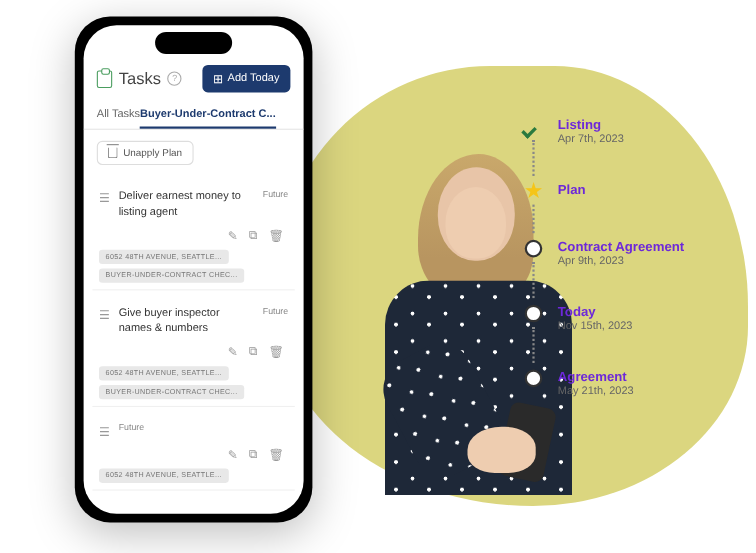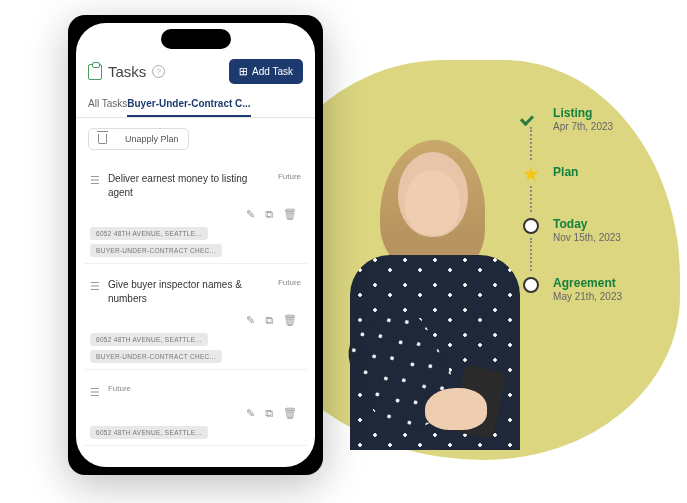--- a/index.html
+++ b/index.html
@@ -6,36 +6,36 @@
 body{width:687px;height:503px;background:#fff;position:relative;overflow:hidden}
 .blob{position:absolute;width:430px;height:400px;left:250px;top:60px;background:#dbd67f;border-radius:50% 45% 50% 60% / 55% 60% 45% 50%;z-index:0}
 .person{position:absolute;left:310px;top:140px;width:230px;height:310px;z-index:1}
 .person-head{position:absolute;left:88px;top:12px;width:70px;height:85px;background:#e8c5a8;border-radius:50% 50% 48% 48%}
 .person-hair{position:absolute;left:70px;top:0;width:105px;height:135px;background:linear-gradient(180deg,#c9a86b 0%,#b89560 70%);border-radius:55% 50% 40% 45% / 60% 55% 35% 40%}
 .person-face{position:absolute;left:95px;top:30px;width:55px;height:65px;background:#eecdb0;border-radius:50% 50% 45% 45%}
 .person-body{position:absolute;left:40px;top:115px;width:170px;height:195px;background:#1e2838;border-radius:40px 40px 0 0;background-image:radial-gradient(circle at 10px 15px,#fff 1.5px,transparent 2px),radial-gradient(circle at 25px 5px,#fff 1.5px,transparent 2px);background-size:30px 25px}
 .person-arm{position:absolute;left:50px;top:175px;width:85px;height:115px;background:#1e2838;border-radius:30px;transform:rotate(-28deg);background-image:radial-gradient(circle at 10px 15px,#fff 1.5px,transparent 2px),radial-gradient(circle at 25px 5px,#fff 1.5px,transparent 2px);background-size:30px 25px}
 .person-hand{position:absolute;left:115px;top:248px;width:62px;height:42px;background:#eecdb0;border-radius:50% 45% 40% 40%}
 .person-phone{position:absolute;left:148px;top:228px;width:42px;height:68px;background:#2a2a2a;border-radius:8px;transform:rotate(12deg)}
-.phone{position:absolute;left:68px;top:15px;width:255px;height:460px;background:#000;border-radius:17px;padding:8px;z-index:3;box-shadow:0 10px 40px rgba(0,0,0,.25)}
+.phone{position:absolute;left:68px;top:15px;width:216px;height:460px;background:#000;border-radius:32px;padding:8px;z-index:3;box-shadow:0 10px 40px rgba(0,0,0,.25)}
 .phone-screen{width:100%;height:100%;background:#fff;border-radius:30px;overflow:hidden;position:relative}
 .notch{position:absolute;top:6px;left:50%;transform:translateX(-50%);width:70px;height:20px;background:#000;border-radius:12px;z-index:5}
 .app{padding-top:32px;height:100%;overflow:hidden}
 .header{display:flex;align-items:center;justify-content:space-between;padding:4px 12px 8px}
 .header-left{display:flex;align-items:center;gap:6px}
 .tasks-icon{width:14px;height:16px;border:1.5px solid #4a9d5f;border-radius:2px;position:relative}
 .tasks-icon::before{content:'';position:absolute;top:-3px;left:3px;width:6px;height:4px;background:#fff;border:1.5px solid #4a9d5f;border-radius:2px}
 .title{font-size:15px;font-weight:500;color:#444}
 .info-icon{width:13px;height:13px;border:1px solid #aaa;border-radius:50%;display:flex;align-items:center;justify-content:center;font-size:8px;color:#aaa}
 .add-btn{background:#1d3a6e;color:#fff;border:none;border-radius:5px;padding:6px 10px;font-size:10px;display:flex;align-items:center;gap:4px;cursor:pointer}
 .plus-icon{font-size:11px}
 .tabs{display:flex;padding:0 12px;border-bottom:1px solid #e5e5e5;}
 .tab{font-size:10px;padding:6px 0;color:#666;border-bottom:2px solid transparent;cursor:pointer}
 .tab.active{color:#1d3a6e;border-bottom-color:#1d3a6e;font-weight:700}
-.unapply{margin:10px 12px 8px;border:1px solid #ddd;background:#fff;border-radius:5px;padding:5px 9px;font-size:9px;color:#555;display:inline-flex;align-items:center;gap:18px;cursor:pointer}
+.unapply{margin:10px 12px 8px;border:1px solid #ddd;background:#fff;border-radius:5px;padding:5px 9px;font-size:9px;color:#555;display:inline-flex;align-items:center;gap:5px;cursor:pointer}
 .trash-icon{width:9px;height:10px;border:1px solid #888;border-top:none;border-radius:0 0 2px 2px;position:relative}
 .trash-icon::before{content:'';position:absolute;top:-3px;left:-2px;width:11px;height:1px;background:#888}
 .task-card{margin:6px 8px;padding:8px 6px 6px;border-bottom:1px solid #f0f0f0}
 .task-row{display:flex;align-items:flex-start;gap:8px}
 .task-list-icon{color:#999;font-size:11px;margin-top:2px;flex-shrink:0}
 .task-title{font-size:10px;color:#333;line-height:1.4;flex:1}
 .task-status{font-size:8px;color:#888}
 .task-actions{display:flex;justify-content:flex-end;gap:10px;margin-top:8px;padding-right:4px}
 .action-icon{color:#999;font-size:11px;cursor:pointer}
 .task-tags{display:flex;flex-wrap:wrap;gap:4px;margin-top:6px}
@@ -44,21 +44,21 @@
 .tl-item{display:flex;align-items:flex-start;gap:12px;position:relative;padding-bottom:32px}
 .tl-item:last-child{padding-bottom:0}
 .tl-item::after{content:'';position:absolute;left:9px;top:22px;bottom:4px;border-left:2px dotted #888}
 .tl-item:last-child::after{display:none}
 .tl-icon{width:20px;height:20px;flex-shrink:0;display:flex;align-items:center;justify-content:center}
 .tl-check{width:18px;height:14px;position:relative}
 .tl-check::before{content:'';position:absolute;left:1px;top:5px;width:5px;height:9px;border-right:3px solid #2a7a3f;border-bottom:3px solid #2a7a3f;transform:rotate(45deg)}
 .tl-star{color:#f5c518;font-size:20px;line-height:1}
 .tl-circle{width:16px;height:16px;border:2px solid #333;border-radius:50%;background:#fff}
 .tl-text{padding-top:1px}
-.tl-label{font-size:12px;font-weight:600;color:#15803d}
+.tl-label{font-size:12px;font-weight:600;color:#6d28d9}
 .tl-date{font-size:10px;color:#666;margin-top:1px}
 </style>
 </head>
 <body>
 
 <div class="blob"></div>
 
 <div class="person">
   <div class="person-hair"></div>
   <div class="person-head"></div>
@@ -74,21 +74,21 @@
     <div class="notch"></div>
     <div class="app">
       <div class="header">
         <div class="header-left">
           <span class="tasks-icon"></span>
           <span class="title">Tasks</span>
           <span class="info-icon">?</span>
         </div>
         <button class="add-btn">
           <span class="plus-icon">⊞</span>
-          <span>Add Task</span>
+          <span>Add Today</span>
         </button>
       </div>
       <div class="tabs">
         <div class="tab">All Tasks</div>
         <div class="tab active">Buyer-Under-Contract C...</div>
       </div>
       <button class="unapply">
         <span class="trash-icon"></span>
         <span>Unapply Plan</span>
       </button>
@@ -162,20 +162,29 @@
       </div>
     <div class="tl-text">
       <div class="tl-label">Plan</div>
     </div>
   </div>
   <div class="tl-item">
     <div class="tl-icon">
         <div class="tl-circle"></div>
       </div>
     <div class="tl-text">
+      <div class="tl-label">Contract Agreement</div>
+      <div class="tl-date">Apr 9th, 2023</div>
+    </div>
+  </div>
+  <div class="tl-item">
+    <div class="tl-icon">
+        <div class="tl-circle"></div>
+      </div>
+    <div class="tl-text">
       <div class="tl-label">Today</div>
       <div class="tl-date">Nov 15th, 2023</div>
     </div>
   </div>
   <div class="tl-item">
     <div class="tl-icon">
         <div class="tl-circle"></div>
       </div>
     <div class="tl-text">
       <div class="tl-label">Agreement</div>

